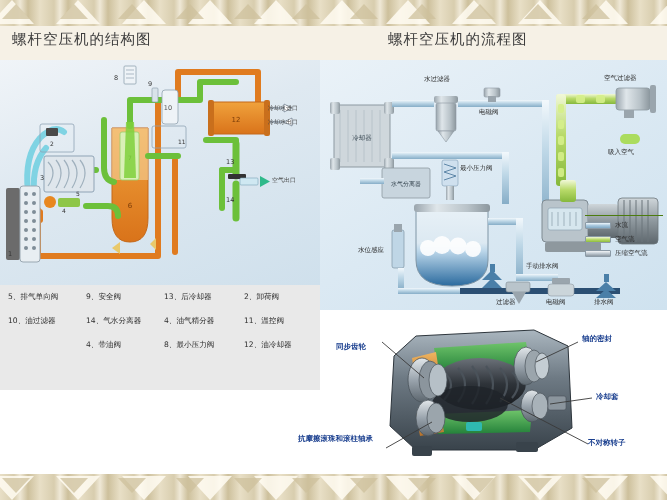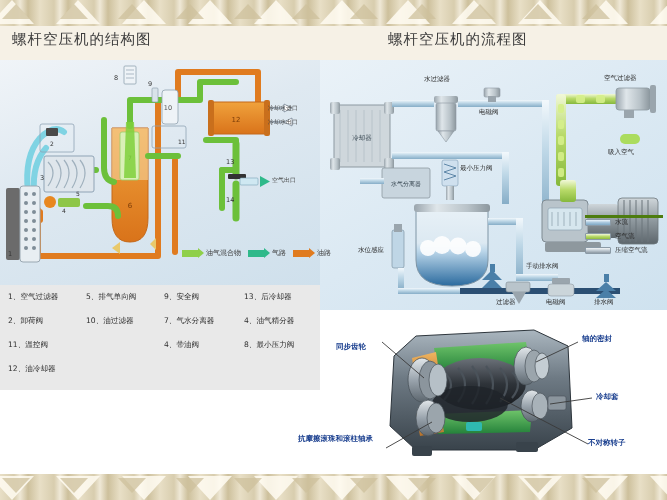--- a/index.html
+++ b/index.html
@@ -94,21 +94,21 @@
     font-size: 7.6px; color: #2f2f2f; line-height: 12px;
     height: 24px; white-space: nowrap;
   }
 
   
   #right-top-diagram { position: absolute; left: 320px; top: 60px; width: 347px; height: 250px; }
   .rt-label {
     position: absolute; font-size: 6.5px; color: #2b2b2b; white-space: nowrap;
   }
   .rt-legend { position: absolute; right: 4px; top: 155px; width: 78px;
-    border-top: 3px solid #4d7c0f; }
+    border-top: 1px solid #4d7c0f; padding-top: 5px; }
   .rt-legend-row { display: flex; align-items: center; gap: 4px; margin-bottom: 5px; }
   .rt-swatch { width: 26px; height: 7px; border: 1px solid #8b9aa6; border-radius: 1px; }
   .rt-sw-water { background: linear-gradient(#eef6fb,#a9c8de,#7fa8c4); }
   .rt-sw-air { background: linear-gradient(#f0f7d8,#b9d96a,#8fbd3e); }
   .rt-sw-comp { background: linear-gradient(#f2f5f7,#bfc9d1,#8d99a3); }
   .rt-legend-txt { font-size: 6.5px; color: #2b2b2b; white-space: nowrap; }
 
   
   #rotor-panel { position: absolute; left: 320px; top: 310px; width: 347px; height: 164px; background:#fff; }
   .rotor-label {
@@ -281,48 +281,33 @@
       <text x="226" y="142" font-size="6.5" fill="#333" font-family="DejaVu Sans">14</text>
 
       <rect x="240" y="118" width="18" height="7" rx="1" fill="#cfe8f2" stroke="#7aa3b5" stroke-width="0.6"></rect>
       <polygon points="260,116 270,121.5 260,127" fill="#2fb98a"></polygon>
 
       <polygon points="156,178 150,184 156,190" fill="#e9c96a"></polygon>
       <polygon points="120,182 112,188 120,194" fill="#e9c96a"></polygon>
     </svg>
   </div>
 
-  <div class="flow-legend">
-    <div class="fl-item">
-      <span class="fl-arrow" style="color:#8fd04a;background:#8fd04a"></span>
-      <span class="fl-txt">油气混合物</span>
-    </div>
-    <div class="fl-item">
-      <span class="fl-arrow" style="color:#2fb98a;background:#2fb98a"></span>
-      <span class="fl-txt">气路</span>
-    </div>
-    <div class="fl-item">
-      <span class="fl-arrow" style="color:#e07b1f;background:#e07b1f"></span>
-      <span class="fl-txt">油路</span>
-    </div>
-  </div>
 
   <div style="position:absolute;left:268px;top:104px;font-size:6px;color:#444;white-space:nowrap">冷却水进口</div>
   <div style="position:absolute;left:268px;top:118px;font-size:6px;color:#444;white-space:nowrap">冷却水出口</div>
   <div style="position:absolute;left:272px;top:176px;font-size:6px;color:#444;white-space:nowrap">空气出口</div>
 
   <div class="legend-grid">
-    <div class="legend-cell">1、空气过滤器</div>
     <div class="legend-cell">5、排气单向阀</div>
     <div class="legend-cell">9、安全阀</div>
     <div class="legend-cell">13、后冷却器</div>
 
     <div class="legend-cell">2、卸荷阀</div>
     <div class="legend-cell">10、油过滤器</div>
-    <div class="legend-cell">7、气水分离器</div>
+    <div class="legend-cell">14、气水分离器</div>
 
     <div class="legend-cell">4、油气精分器</div>
     <div class="legend-cell">11、温控阀</div>
     <div class="legend-cell"></div>
 
     <div class="legend-cell">4、带油阀</div>
     <div class="legend-cell">8、最小压力阀</div>
     <div class="legend-cell">12、油冷却器</div>
     <div class="legend-cell"></div>
   </div>

